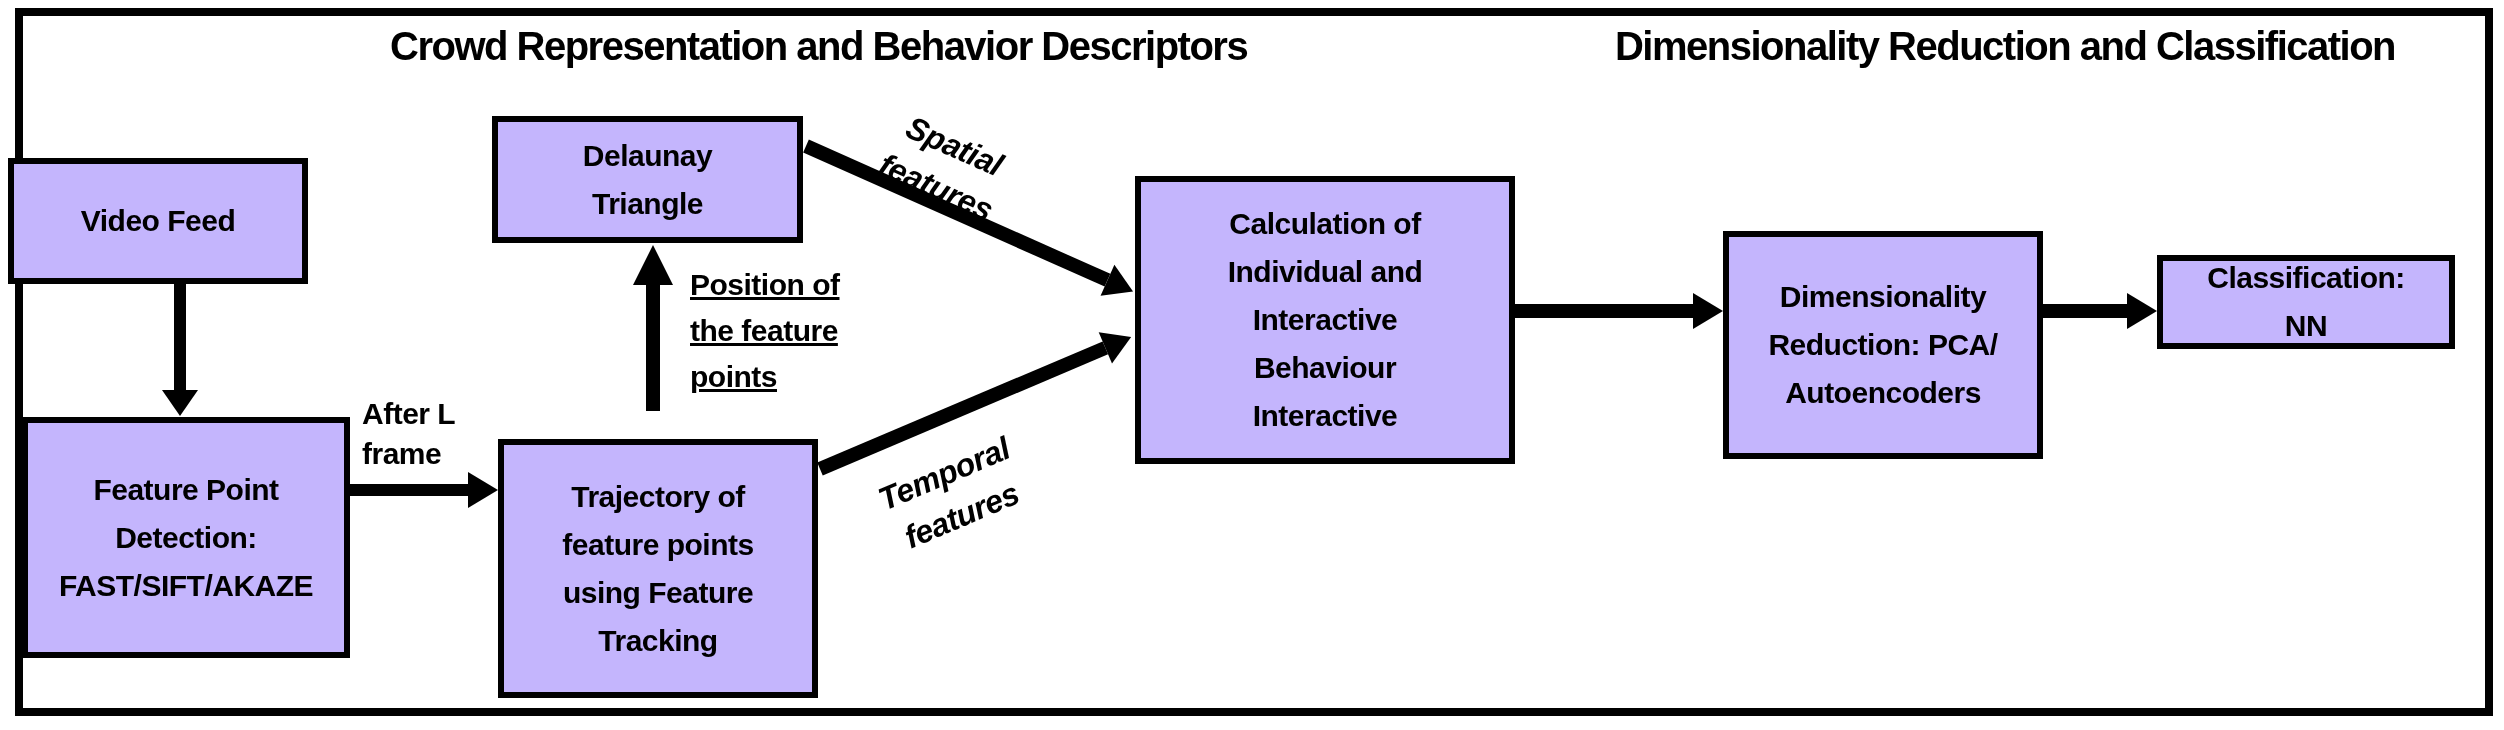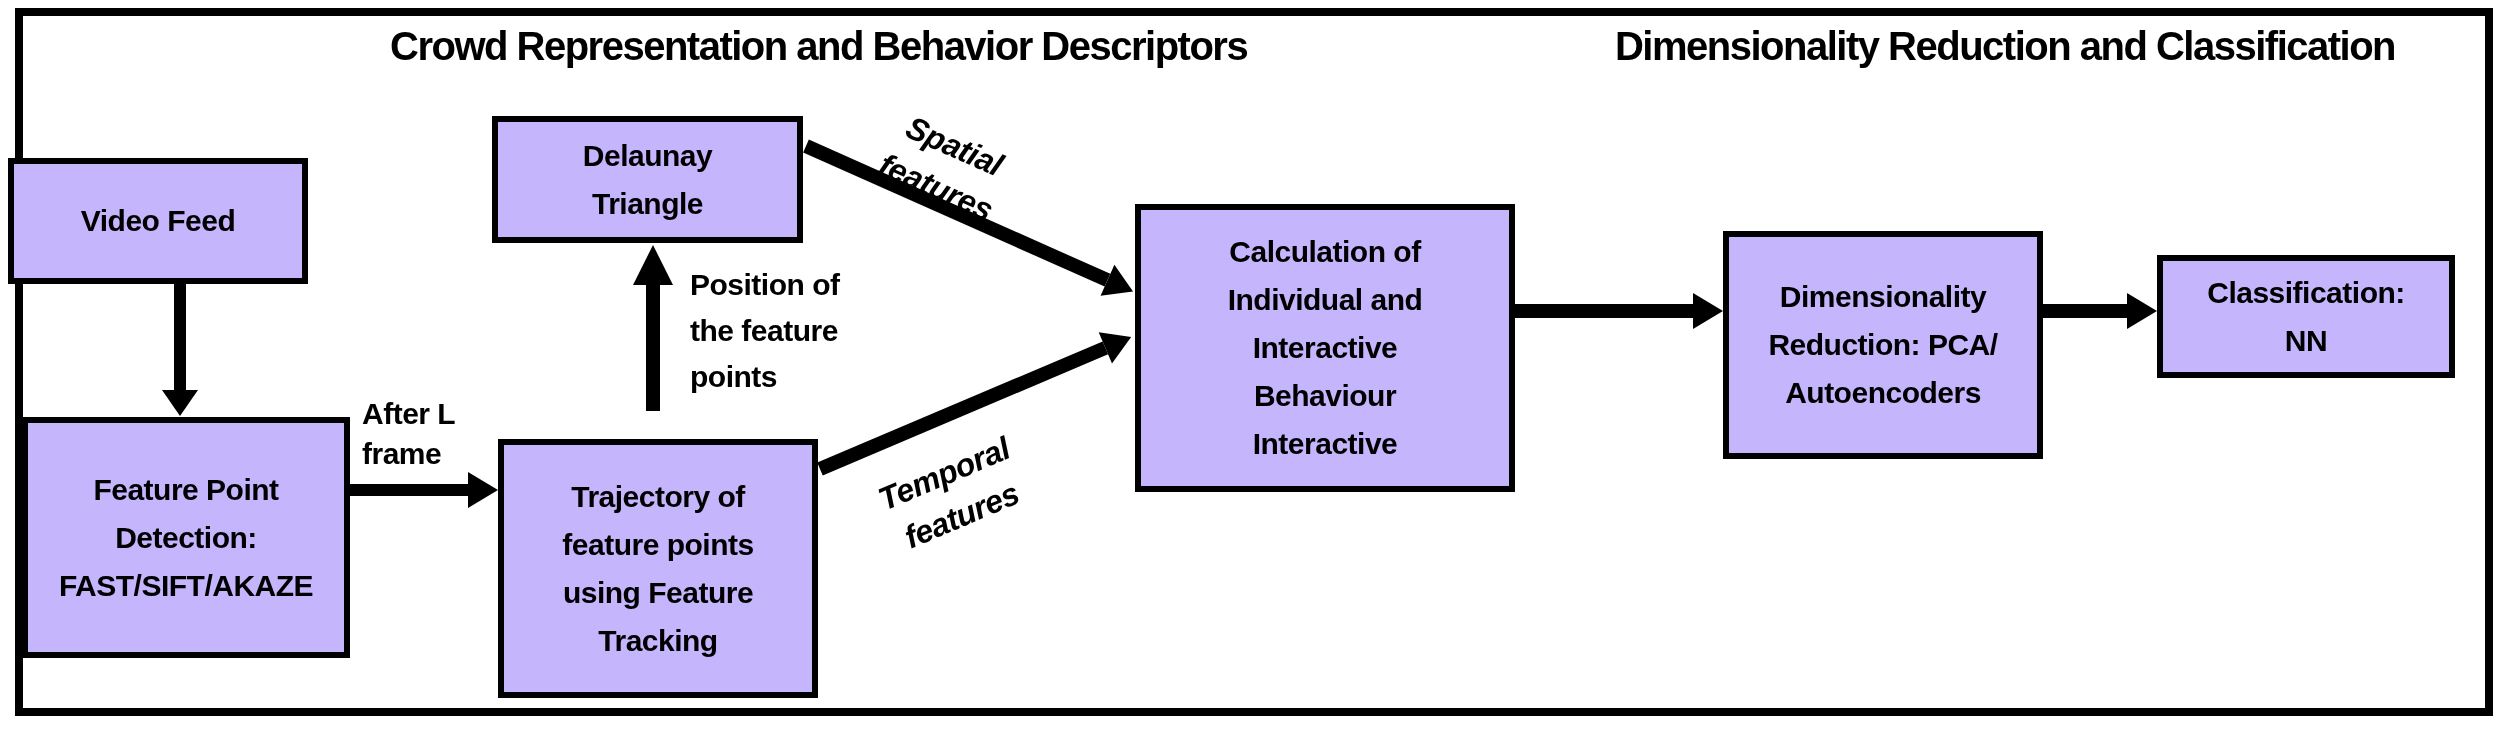--- a/index.html
+++ b/index.html
@@ -46,33 +46,33 @@
     font-size: 30px;
     font-weight: bold;
     letter-spacing: -0.5px;
     line-height: 48px;
     white-space: nowrap;
   }
   .n-video   { left: 8px;   top: 158px; width: 300px; height: 126px; }
   .n-feature { left: 22px;   top: 417px; width: 328px; height: 241px; }
   .n-traj    { left: 498px;  top: 411px; width: 320px; height: 259px; margin-top: 28px; }
   .n-delau   { left: 492px;  top: 116px; width: 311px; height: 127px; }
-  .n-calc    { left: 1135px; top: 204px; width: 380px; height: 288px; }
+  .n-calc    { left: 1135px; top: 176px; width: 380px; height: 288px; }
   .n-dimred  { left: 1723px; top: 231px; width: 320px; height: 228px; }
-  .n-class   { left: 2157px; top: 255px; width: 298px; height: 123px; }
+  .n-class   { left: 2157px; top: 255px; width: 298px; height: 94px; }
 
   .edge-label {
     position: absolute;
     font-size: 30px;
     font-weight: bold;
     letter-spacing: -0.5px;
     white-space: nowrap;
   }
   .lbl-afterl   { left: 362px; top: 394px; line-height: 40px; }
-  .lbl-position { left: 690px; top: 262px; line-height: 46px; }
+  .lbl-position { left: 690px; top: 262px; line-height: 46px; text-decoration: underline; }
   .rot-label {
     position: absolute;
     width: 220px;
     text-align: center;
     font-size: 32px;
     font-weight: bold;
     font-style: italic;
     line-height: 45px;
     letter-spacing: -0.5px;
     white-space: nowrap;

